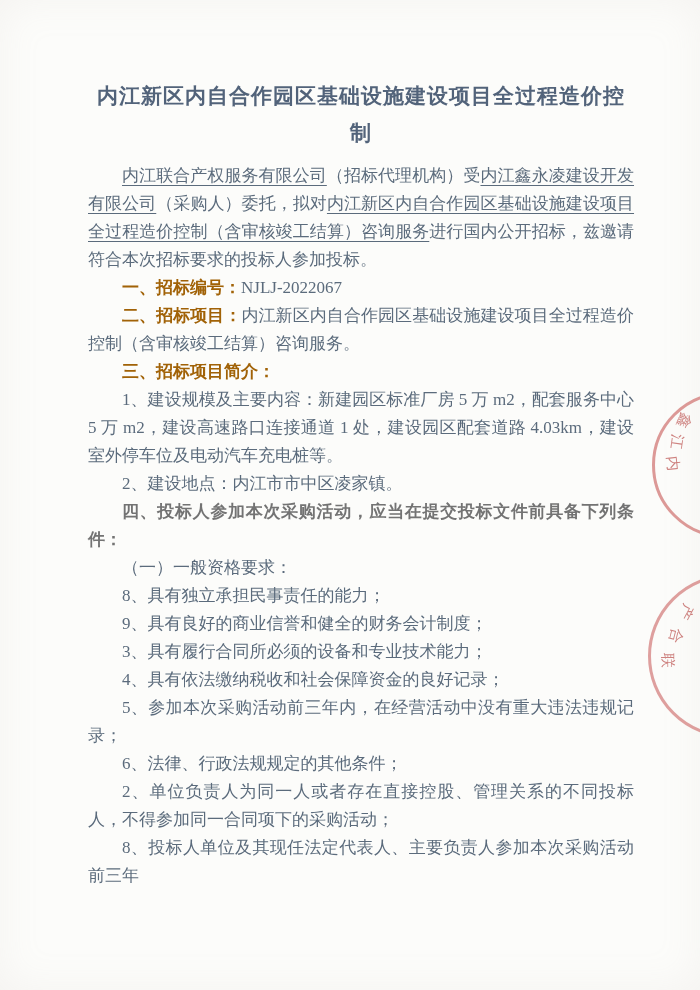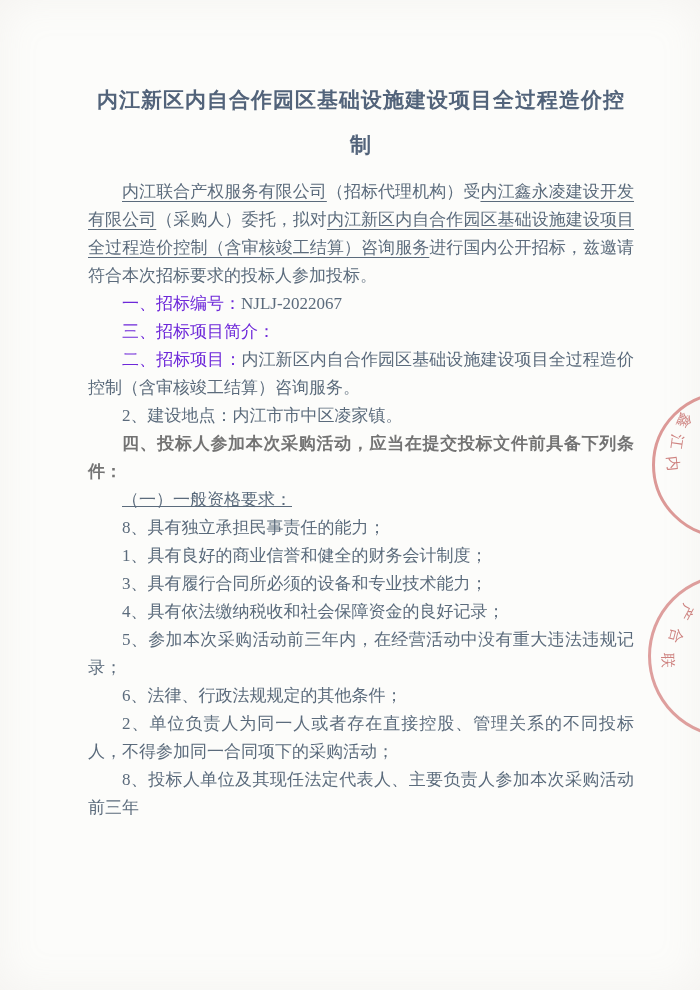--- a/index.html
+++ b/index.html
@@ -23,38 +23,38 @@
     width: 546px;
     color: #5b6b7c;
     font-size: 17px;
     line-height: 28px;
     text-align: justify;
   }
   .doc-title {
     text-align: center;
     font-weight: bold;
     font-size: 21px;
-    line-height: 45px;
+    line-height: 37px;
     color: #52637a;
     letter-spacing: 1px;
     margin: 0 0 10px 0;
   }
   .content p {
     margin: 0;
     text-indent: 2em;
   }
-  .head { font-weight: normal; color: #6d28d9; }
+  .head { font-weight: bold; color: #a16207; }
   .boldline { font-weight: bold; color: #737373; }
   .u {
     text-decoration: underline;
     text-underline-offset: 4px;
     text-decoration-thickness: 1px;
   }
   .mt { margin-top: 4px; }
-  .mt-lg { margin-top: 10px; text-decoration: underline; }
+  .mt-lg { margin-top: 10px; }
   
   .seal {
     position: absolute;
     border-radius: 50%;
     pointer-events: none;
   }
   .seal-ring-1 {
     left: 652px; top: 392px;
     width: 140px; height: 140px;
     border: 3px solid rgba(210,120,118,0.75);
@@ -86,35 +86,36 @@
   <div class="content">
 
     <h1 class="doc-title">
       <span>内江新区内自合作园区基础设施建设项目全过程造价控制</span><br>
     </h1>
 
     <p><span class="u">内江联合产权服务有限公司</span><span>（招标代理机构）受</span><span class="u">内江鑫永凌建设开发有限公司</span><span>（采购人）委托，拟对</span><span class="u">内江新区内自合作园区基础设施建设项目全过程造价控制（含审核竣工结算）咨询服务</span><span>进行国内公开招标，兹邀请符合本次招标要求的投标人参加投标。</span></p>
 
     <p><span class="head">一、招标编号：</span><span>NJLJ-2022067</span></p>
 
+    <p><span class="head">二、招标项目：</span><span>内江新区内自合作园区基础设施建设项目全过程造价控制（含审核竣工结算）咨询服务。</span></p>
+
     <p><span class="head">三、招标项目简介：</span></p>
 
-    <p><span class="head">二、招标项目：</span><span>内江新区内自合作园区基础设施建设项目全过程造价控制（含审核竣工结算）咨询服务。</span></p>
-
+    <p>1、建设规模及主要内容：新建园区标准厂房 5 万 m2，配套服务中心 5 万 m2，建设高速路口连接通道 1 处，建设园区配套道路 4.03km，建设室外停车位及电动汽车充电桩等。</p>
 
     <p>2、建设地点：内江市市中区凌家镇。</p>
 
 
 
     <p class="boldline">四、投标人参加本次采购活动，应当在提交投标文件前具备下列条件：</p>
 
     <p class="mt-lg">（一）一般资格要求：</p>
 
     <p class="mt">8、具有独立承担民事责任的能力；</p>
-    <p class="mt">1、具有良好的商业信誉和健全的财务会计制度；</p>
+    <p class="mt">9、具有良好的商业信誉和健全的财务会计制度；</p>
     <p class="mt">3、具有履行合同所必须的设备和专业技术能力；</p>
     <p class="mt">4、具有依法缴纳税收和社会保障资金的良好记录；</p>
     <p class="mt">5、参加本次采购活动前三年内，在经营活动中没有重大违法违规记录；</p>
     <p class="mt">6、法律、行政法规规定的其他条件；</p>
     <p class="mt">2、单位负责人为同一人或者存在直接控股、管理关系的不同投标人，不得参加同一合同项下的采购活动；</p>
     <p class="mt">8、投标人单位及其现任法定代表人、主要负责人参加本次采购活动前三年</p>
 
   </div>
 
   <div class="seal seal-ring-1"></div>

